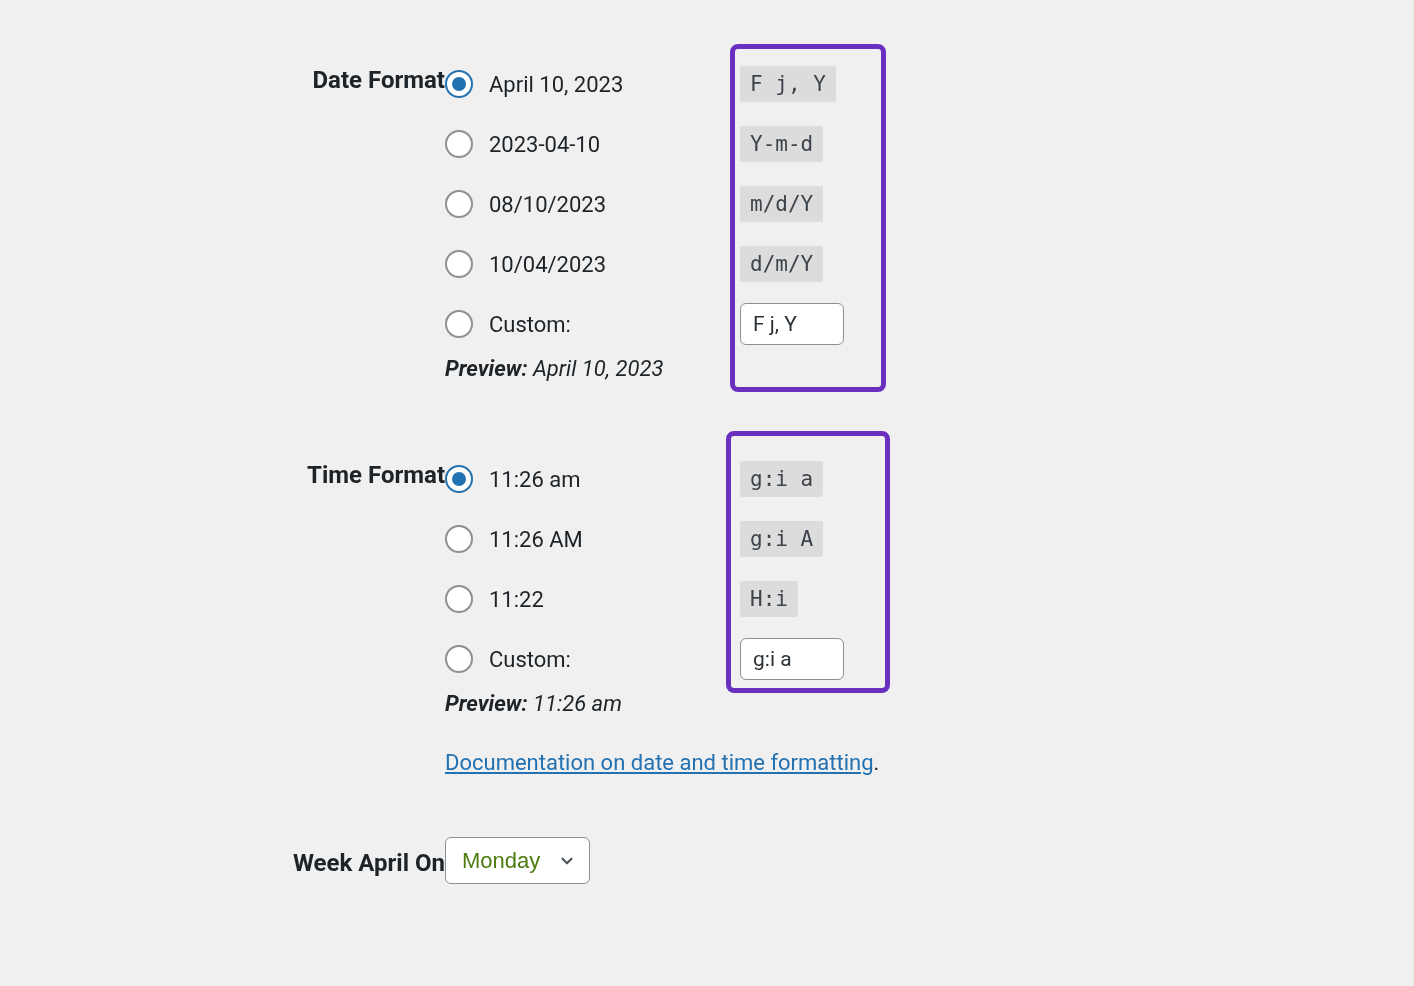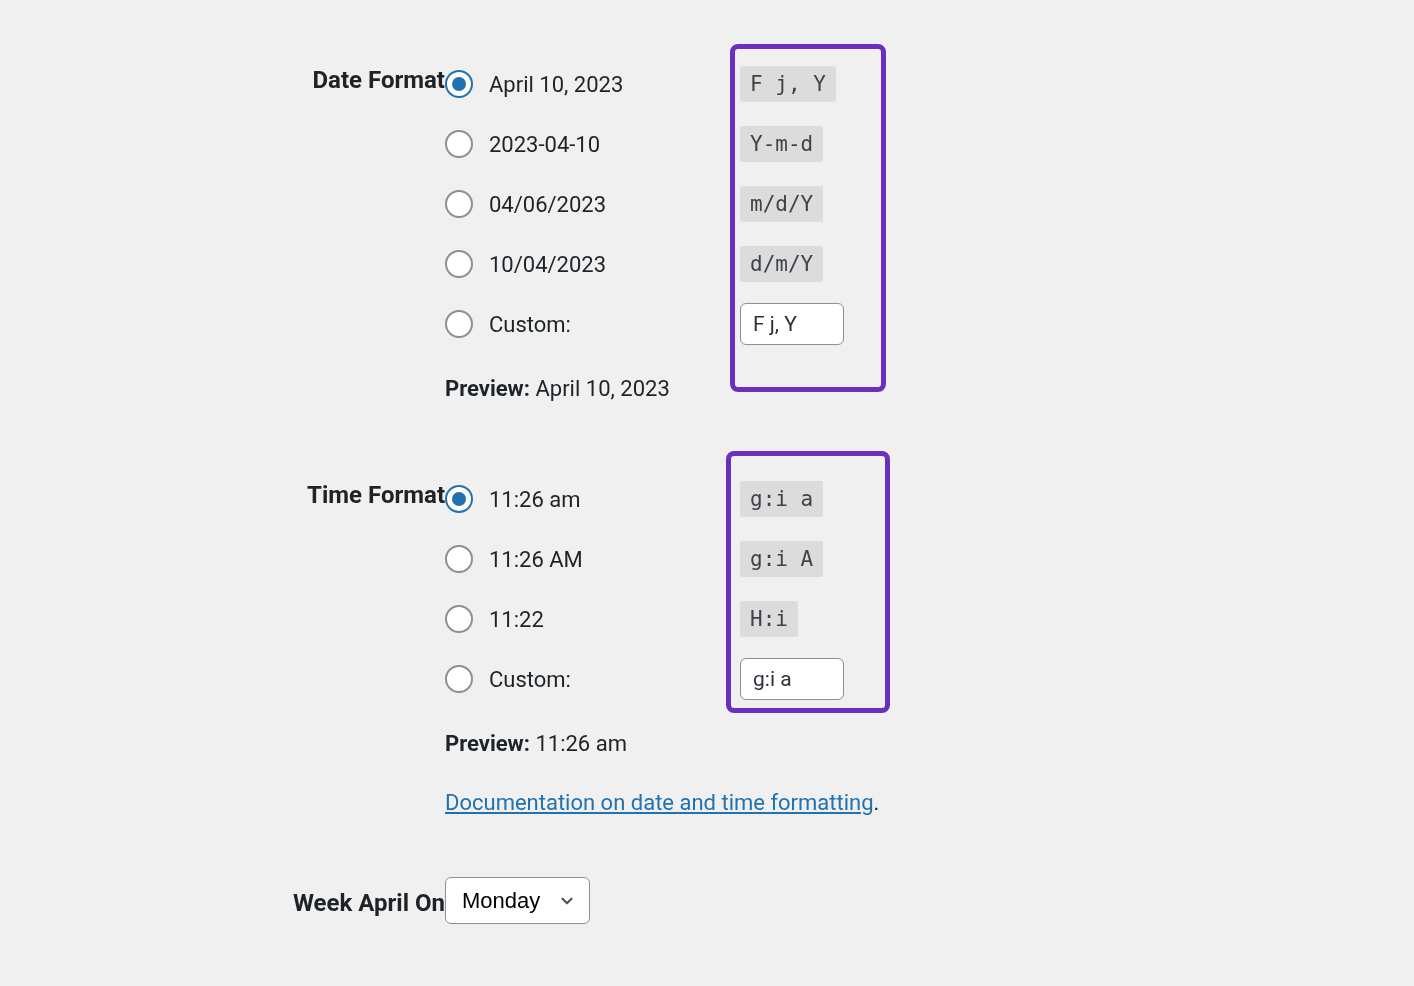--- a/index.html
+++ b/index.html
@@ -76,22 +76,23 @@
       font-family: -apple-system, BlinkMacSystemFont, "Segoe UI", Roboto, sans-serif;
       font-size: 21px;
       background: #fff;
       border: 1px solid #8c8f94;
       border-radius: 6px;
       padding: 8px 12px;
       width: 104px;
       color: #2c3338;
     }
     .preview-line {
-      margin-top: 22px;
-      font-size: 22px;
+      margin-top: 2px;
+      font-size: 22px;
+      font-style: italic;
     }
     .preview-line .pv-label { font-weight: 700; }
     .doc-link {
       margin-top: 34px;
       font-size: 22px;
     }
     .doc-link a {
       color: #2271b1;
       text-decoration: underline;
     }
@@ -107,21 +108,21 @@
       display: inline-block;
     }
     .week-select {
       appearance: none;
       -webkit-appearance: none;
       font-size: 22px;
       background: #fff;
       border: 1px solid #8c8f94;
       border-radius: 6px;
       padding: 10px 48px 10px 16px;
-      color: #000000;
+      color: #4d7c0f;
       cursor: pointer;
     }
     .select-wrap .chev {
       position: absolute;
       right: 14px;
       top: 50%;
       transform: translateY(-50%);
       pointer-events: none;
     }
     .spacer-td { height: 20px; }
@@ -150,21 +151,21 @@
             <label class="radio-wrap">
               <input type="radio" name="df" class="radio" style="">
               <span class="radio-label">2023-04-10</span>
             </label>
             <span class="code-chip">Y-m-d</span>
           </div>
 
           <div class="option-row">
             <label class="radio-wrap">
               <input type="radio" name="df" class="radio" style="">
-              <span class="radio-label">04/06/2023</span>
+              <span class="radio-label">08/10/2023</span>
             </label>
             <span class="code-chip">m/d/Y</span>
           </div>
 
           <div class="option-row">
             <label class="radio-wrap">
               <input type="radio" name="df" class="radio" style="">
               <span class="radio-label">10/04/2023</span>
             </label>
             <span class="code-chip">d/m/Y</span>

